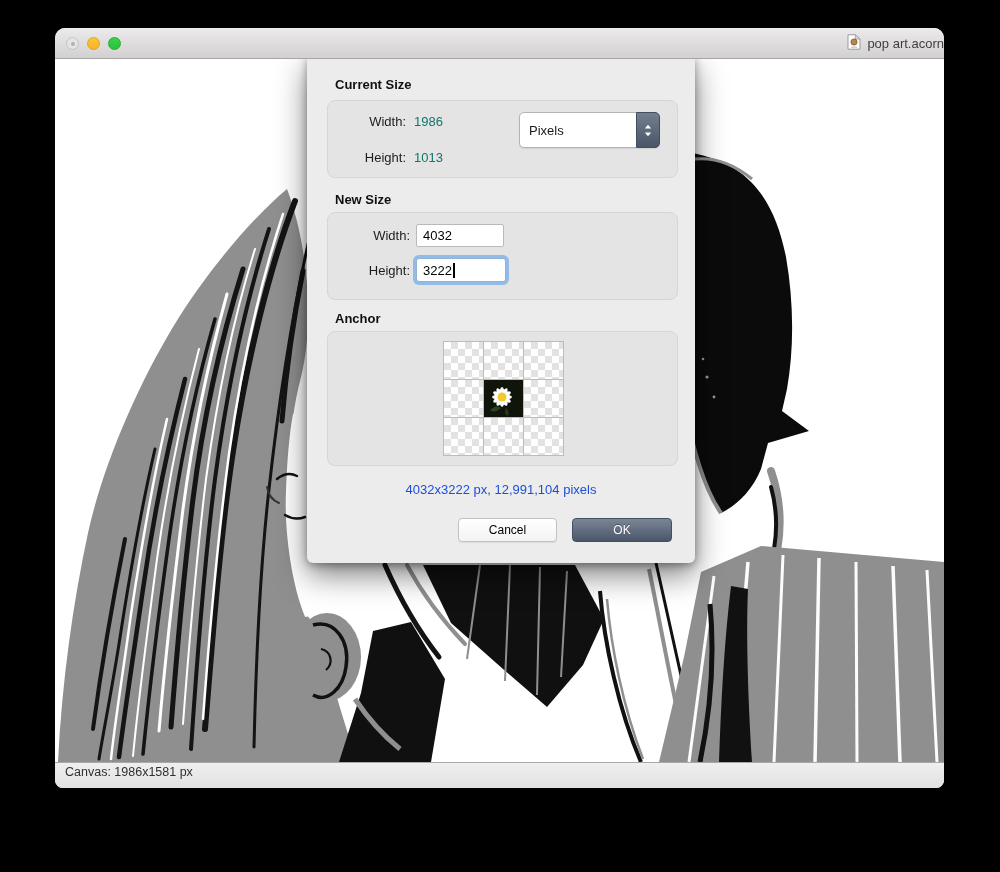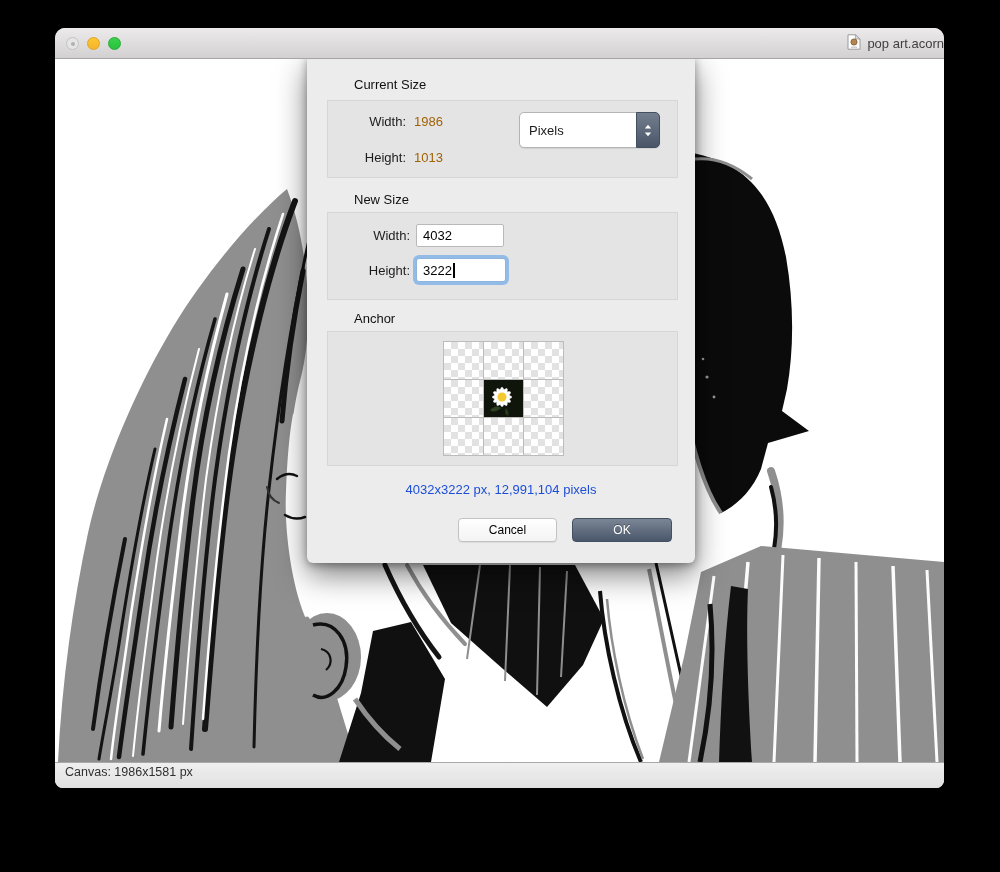--- a/index.html
+++ b/index.html
@@ -23,26 +23,26 @@
   .tl-min{background:linear-gradient(#fbc634,#f5b52a);border:1px solid #e0a325;}
   .tl-zoom{background:linear-gradient(#39d14e,#28c23c);border:1px solid #27aa36;}
 
   .canvas{position:absolute;top:31px;left:0;right:0;bottom:26px;background:#fff;
     overflow:hidden;z-index:1;}
 
   
   .sheet{position:absolute;left:252px;top:29px;width:388px;height:506px;z-index:10;
     background:#ececec;border-radius:0 0 6px 6px;font-size:13px;color:#1a1a1a;
     box-shadow:0 12px 30px rgba(0,0,0,.5),0 2px 8px rgba(0,0,0,.35),inset 0 1px 0 rgba(255,255,255,.4);}
-  .sec-h{position:absolute;left:28px;font-weight:normal;font-size:13px;color:#101010;margin-left:19px;}
+  .sec-h{position:absolute;left:28px;font-weight:bold;font-size:13px;color:#101010;}
   .groupbox{position:absolute;left:20px;width:351px;background:#e4e4e4;
-    border:1px solid #d6d6d6;border-radius:0;}
+    border:1px solid #d6d6d6;border-radius:8px;}
   .row{position:absolute;display:flex;align-items:center;}
   .lbl{display:inline-block;text-align:right;color:#1c1c1c;}
-  .val{margin-left:8px;color:#a16207;}
+  .val{margin-left:8px;color:#0f766e;}
 
   .dropdown{position:absolute;right:17px;top:11px;width:141px;height:36px;background:#fff;
     border:1px solid #b4b4b4;border-radius:5px;display:flex;align-items:center;
     padding-left:9px;box-shadow:0 1px 1px rgba(0,0,0,.08);}
   .dd-cap{position:absolute;right:-1px;top:-1px;bottom:-1px;width:24px;
     border-radius:0 5px 5px 0;background:linear-gradient(#737e8e,#4a5668);
     border:1px solid #414f61;display:flex;align-items:center;justify-content:center;}
 
   .sizeinput{width:88px;height:23px;border:1px solid #b9b9b9;border-radius:2px;
     background:#fff;font:13px "Liberation Sans",sans-serif;padding:1px 6px;color:#000;}

